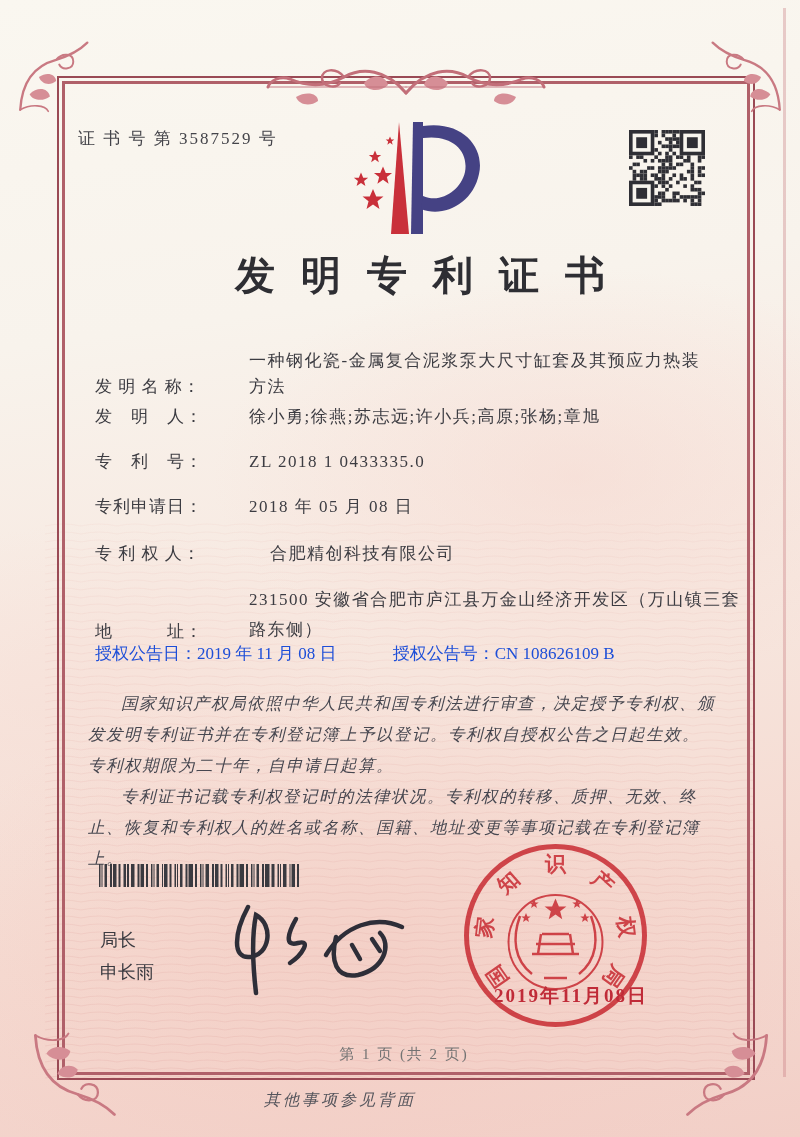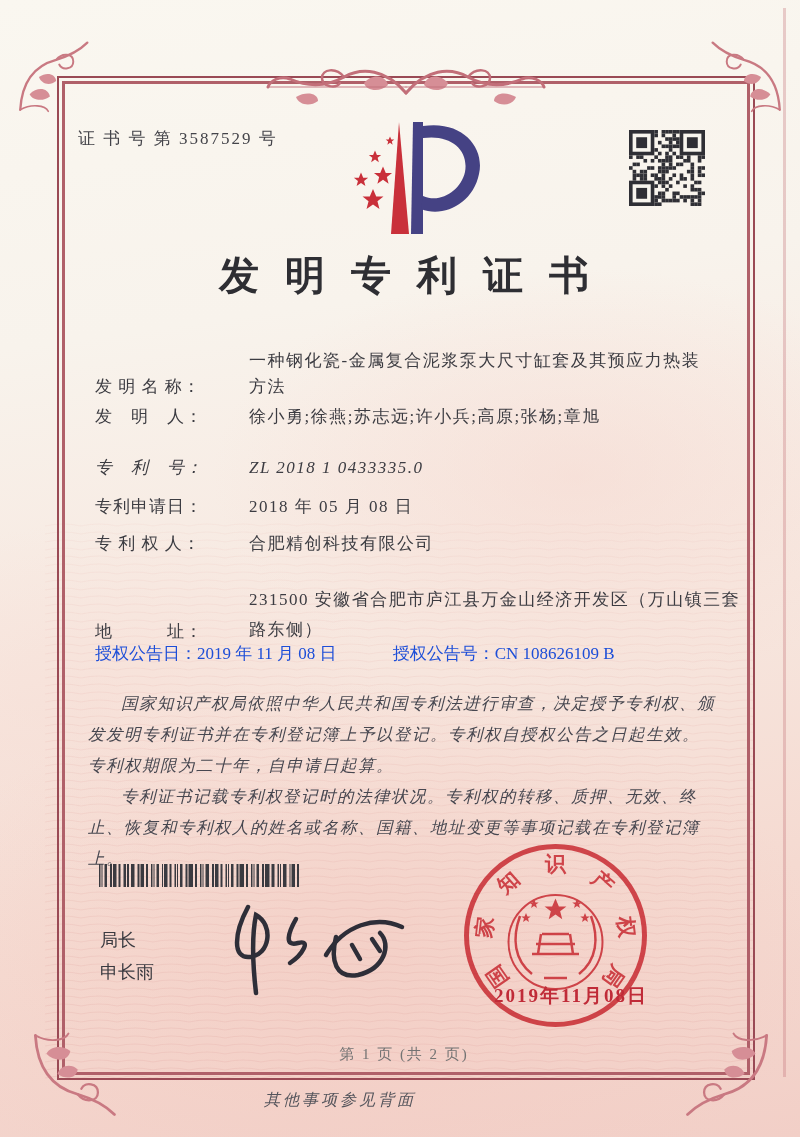--- a/index.html
+++ b/index.html
@@ -12,27 +12,27 @@
     radial-gradient(ellipse 520px 300px at 72% 42%, rgba(246,214,206,.50), transparent 70%),
     radial-gradient(ellipse 640px 380px at 45% 84%, rgba(243,201,192,.55), transparent 72%),
     radial-gradient(ellipse 420px 260px at 12% 62%, rgba(247,219,211,.45), transparent 70%);}
   #waves{position:absolute;left:45px;top:520px;width:710px;height:560px;opacity:.5;pointer-events:none;}
   .frame-outer{position:absolute;left:57px;top:76px;width:694px;height:1000px;border:2px solid #9a4a55;}
   .frame-inner{position:absolute;inset:3px;border:3px solid #b06069;}
   .edge-line{position:absolute;top:8px;bottom:60px;right:14px;width:3px;background:rgba(197,120,125,.35);}
 
   .cert-no{position:absolute;left:78px;top:127px;font-size:17px;letter-spacing:2px;color:#44444a;}
   .title{position:absolute;left:57px;top:248px;width:694px;text-align:center;
-         font-size:40px;font-weight:600;color:#2e2e33;letter-spacing:26px;text-indent:26px;}
+         font-size:40px;font-weight:600;color:#2e2e33;letter-spacing:26px;text-indent:26px;padding-left:16px;}
 
   .rows{position:absolute;left:95px;top:348px;width:615px;font-size:17px;color:#3c3c42;}
   .row{position:absolute;left:0;display:flex;line-height:26px;align-items:flex-end;}
   .row .lbl{flex:0 0 118px;letter-spacing:1px;}
   .row .val{letter-spacing:1.5px;margin-left:36px;}
-  .r1{top:0px;}.r2{top:56px;}.r3{top:107px;font-style:italic;}.r4{top:146px;}.r5{top:183px;}
+  .r1{top:0px;}.r2{top:56px;}.r3{top:101px;}.r4{top:146px;}.r5{top:193px;gap:21px;}
   .r6{top:237px;}.r6 .val{width:498px;line-height:30px;}
   .grant-row{position:absolute;left:95px;top:641px;width:620px;font-size:17px;color:#1d4ed8;display:flex;}
   .grant-pair{display:flex;line-height:26px;}
   .gp2{margin-left:56px;}
 
   .paras{position:absolute;left:88px;top:671px;width:628px;font-size:16.5px;line-height:31px;
          color:#474750;font-style:italic;letter-spacing:1.5px;margin-top:17px;}
   .paras p{margin:0;text-indent:2em;}
 
   #barcode{position:absolute;left:99px;top:864px;width:205px;height:23px;}

